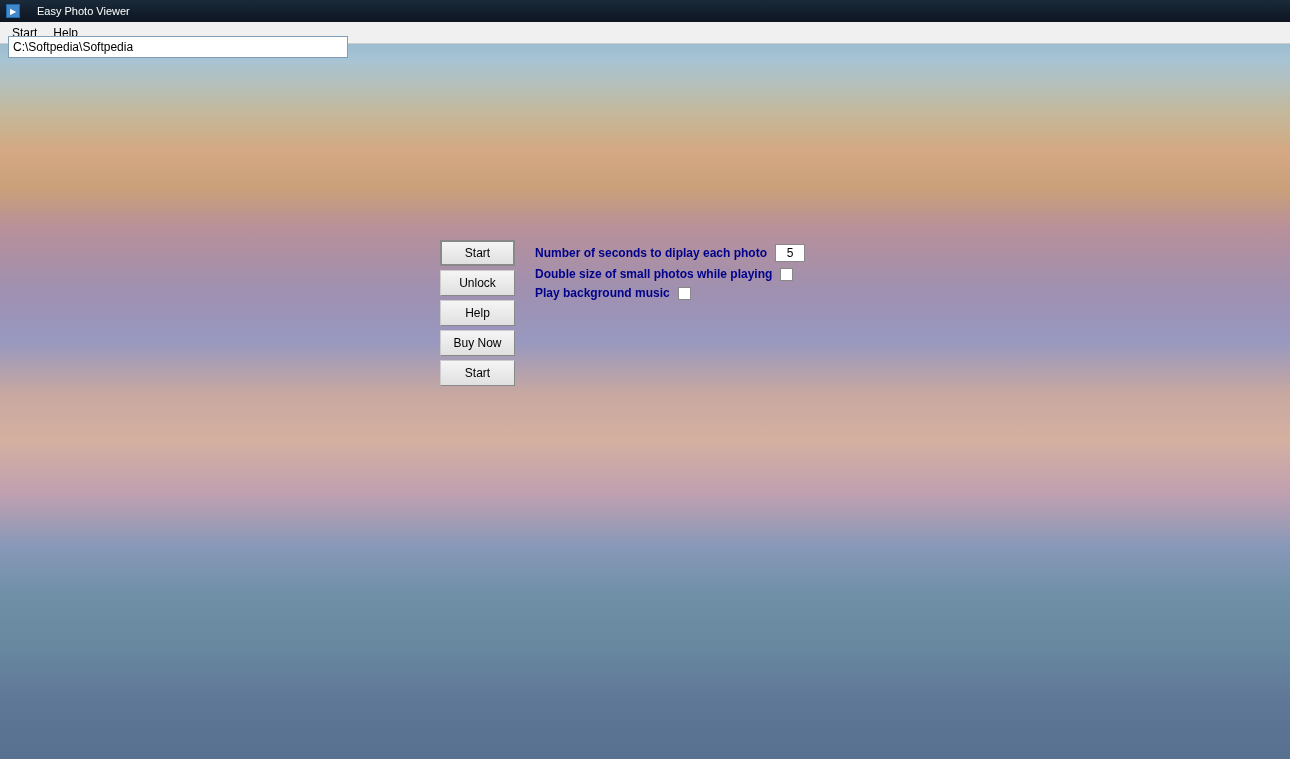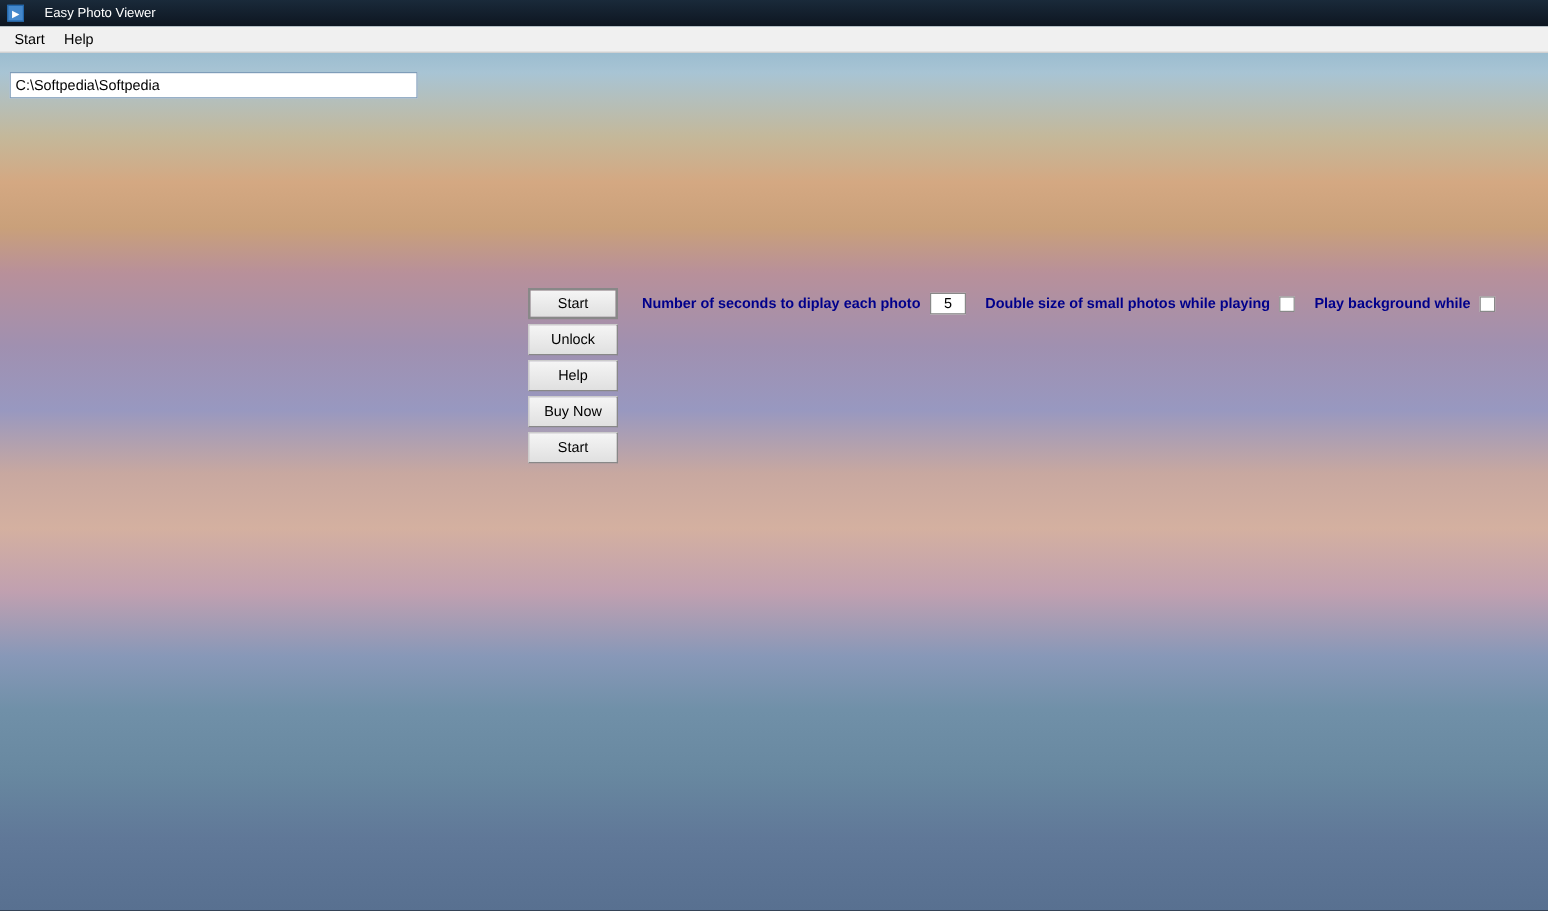--- a/index.html
+++ b/index.html
@@ -91,21 +91,21 @@
     .menu-item {
       padding: 2px 8px;
       font-size: 12px;
       color: #000;
       cursor: pointer;
     }
 
     
     .path-bar {
       position: absolute;
-      top: 60px; left: 8px;
+      top: 36px; left: 8px;
       width: 340px;
       height: 22px;
       z-index: 10;
     }
 
     .path-input {
       width: 100%;
       height: 100%;
       border: 1px solid #7f9db9;
       background: white;
@@ -149,22 +149,22 @@
       color: #000;
     }
 
     .app-button.start-btn {
       border: 2px solid #888;
     }
 
     
     .options-panel {
       display: flex;
-      flex-direction: row;
-      gap: 16px;
+      flex-direction: column;
+      gap: 5px;
       padding-top: 4px;
     }
 
     .option-row {
       display: flex;
       align-items: center;
       gap: 8px;
     }
 
     .option-label {
@@ -244,18 +244,18 @@
       <span class="option-label">Number of seconds to diplay each photo</span>
       <input class="option-input" type="text" value="5" style="">
     </div>
 
     <div class="option-row">
       <span class="option-label">Double size of small photos while playing</span>
       <input class="option-checkbox" type="checkbox" style="">
     </div>
 
     <div class="option-row">
-      <span class="option-label">Play background while</span>
+      <span class="option-label">Play background music</span>
       <input class="option-checkbox" type="checkbox" style="">
     </div>
 
   </div>
 </div>
 
 </body></html>

